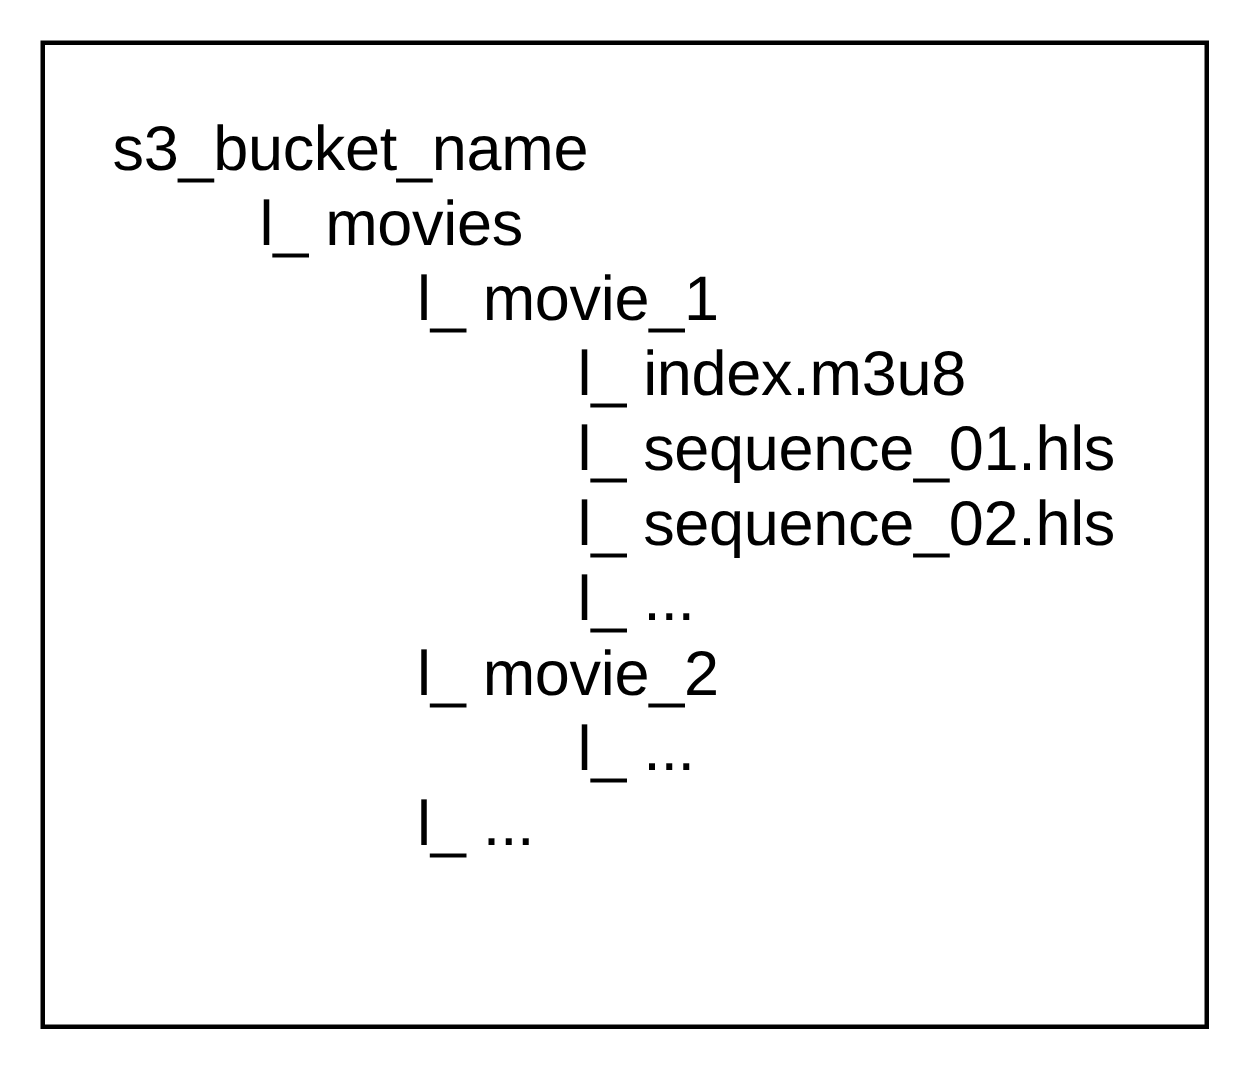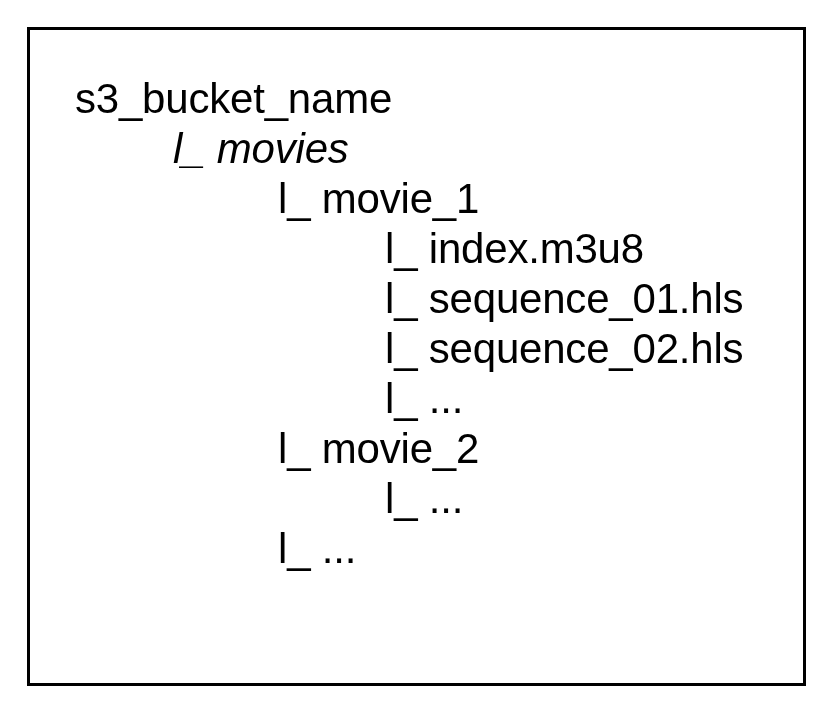--- a/index.html
+++ b/index.html
@@ -45,21 +45,21 @@
   }
 
   .tree-line {
     display: block;
     height: 50px;
     white-space: pre;
   }
 
   
   .depth-0 { padding-left: 0px; }
-  .depth-1 { padding-left: 98px; font-style: italic; }
+  .depth-1 { padding-left: 98px; }
   .depth-2 { padding-left: 203px; }
   .depth-3 { padding-left: 310px; }
 
   .branch {
     white-space: pre;
   }
 
   .node-label {
     white-space: pre;
   }

